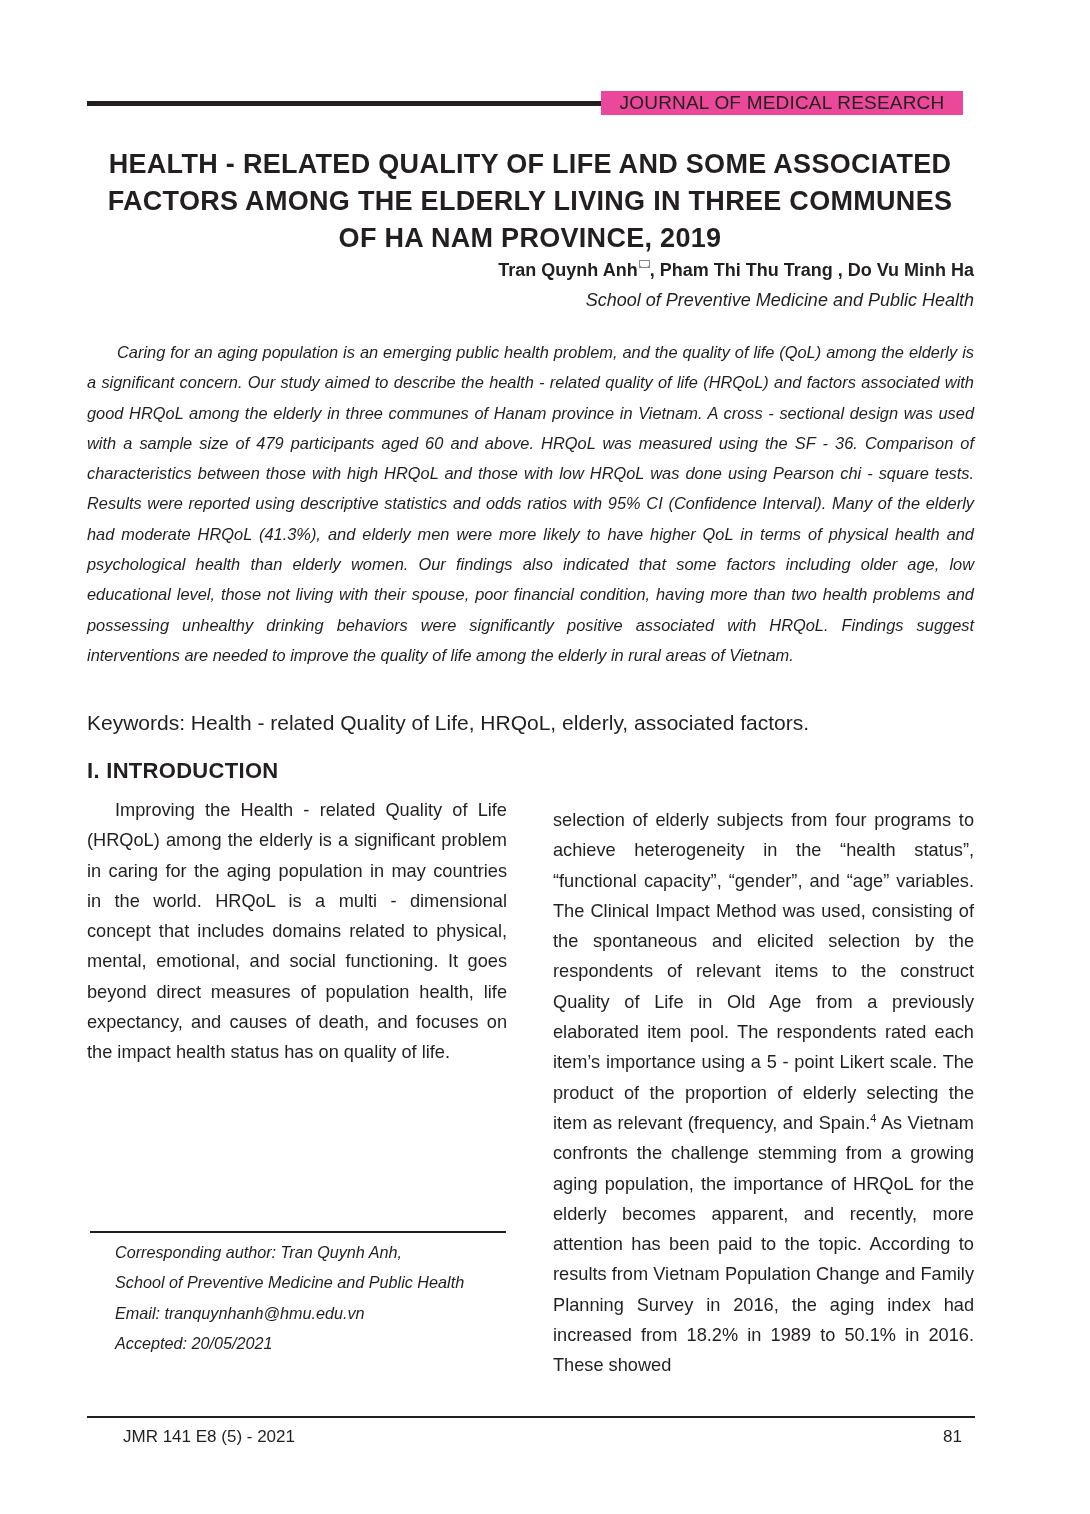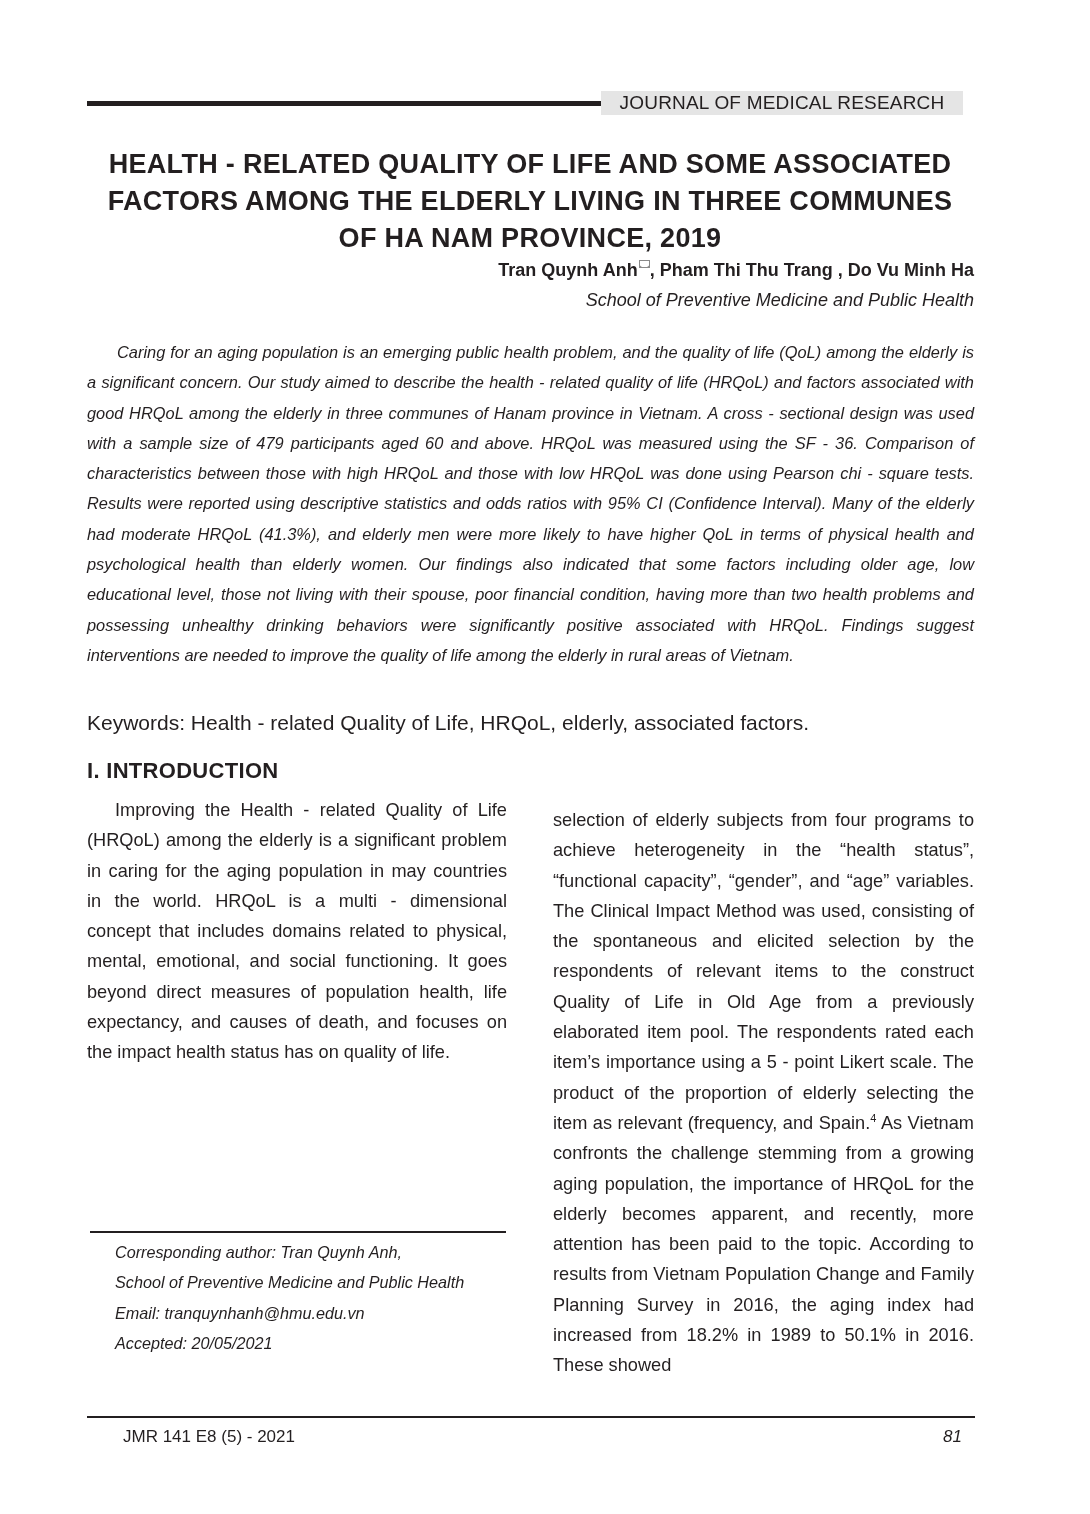--- a/index.html
+++ b/index.html
@@ -23,21 +23,21 @@
     width: 520px;
     height: 5px;
     background: #231f20;
   }
   .journal-tag {
     position: absolute;
     left: 601px;
     top: 91px;
     width: 362px;
     height: 24px;
-    background: #e5e5e5;
+    background: #ec4899;
     color: #231f20;
     font-size: 19px;
     line-height: 24px;
     text-align: center;
     letter-spacing: 0.2px;
     font-stretch: condensed;
   }
   
   .title {
     position: absolute;
@@ -190,21 +190,20 @@
     position: absolute;
     left: 123px;
     top: 1425px;
     font-size: 17px;
     line-height: 24px;
   }
   .footer-right {
     position: absolute;
     right: 128px;
     top: 1425px;
-    font-style: italic;
     font-size: 17px;
     line-height: 24px;
   }
 </style>
 </head>
 <body>
 
 <div class="header-rule"></div>
 <div class="journal-tag">JOURNAL OF MEDICAL RESEARCH</div>
 

